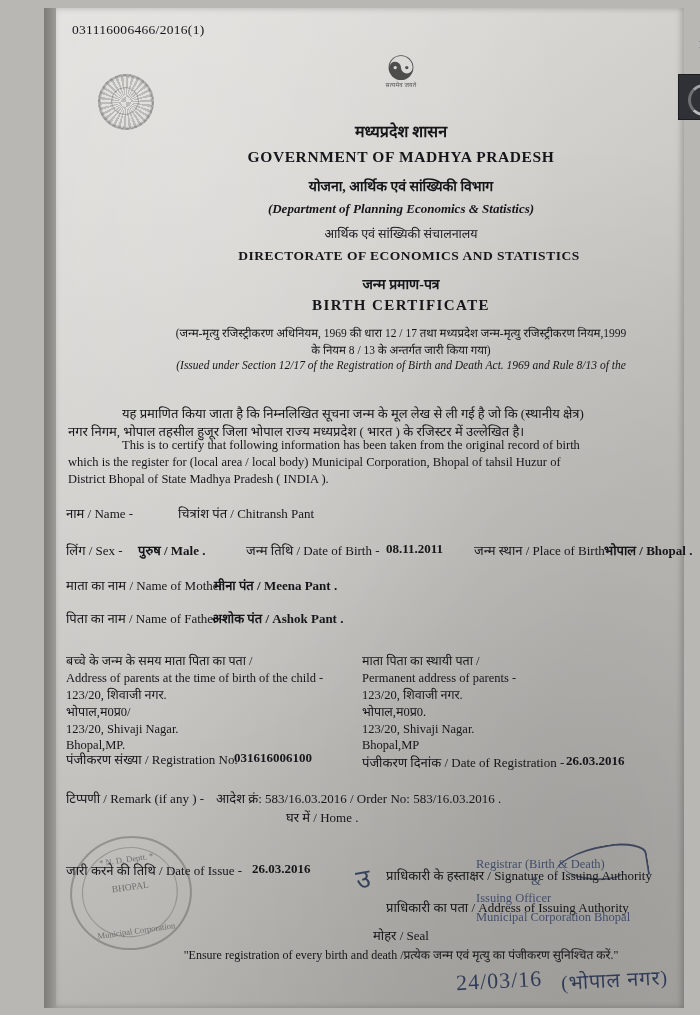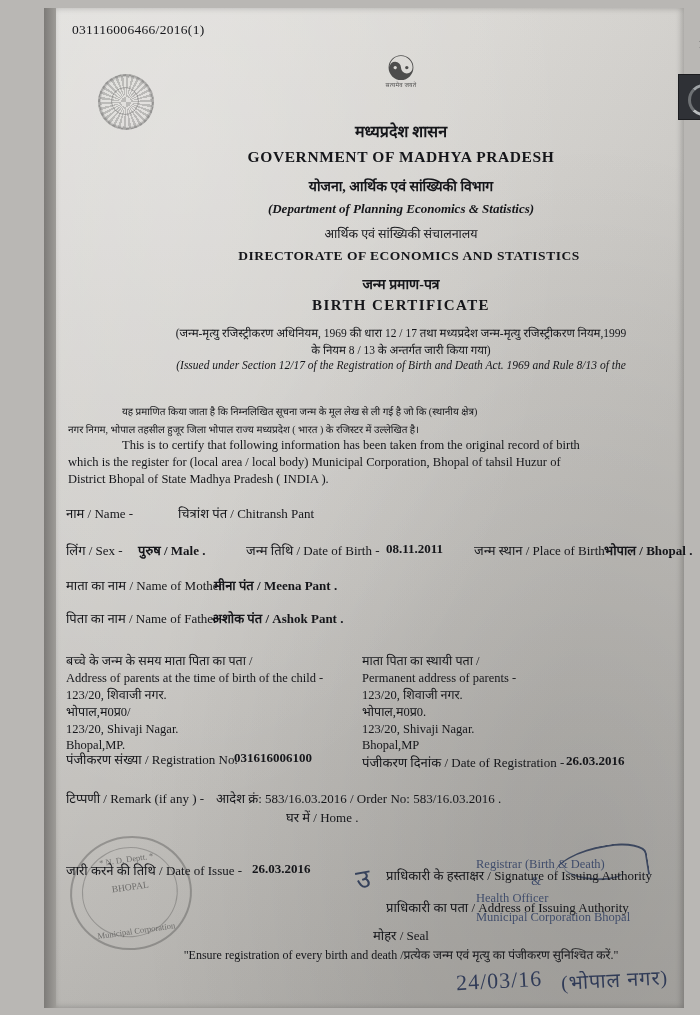--- a/index.html
+++ b/index.html
@@ -123,21 +123,21 @@
   .hi-md { font-size: 14px; font-weight: 700; }
   .en-md { font-size: 13px; font-style: italic; font-weight: 700; }
   .hi-sm { font-size: 12.5px; }
   .en-sm { font-size: 13.5px; font-weight: 700; letter-spacing: 0.5px; padding-left: 8px; }
   .title-hi { font-size: 14px; font-weight: 700; }
   .title-en { font-size: 15px; font-weight: 700; letter-spacing: 1.4px; }
 
   .act-hi { font-size: 11.5px; }
   .act-en { font-size: 11.5px; font-style: italic; }
 
-  .cert-hi { font-size: 10px; }
+  .cert-hi { font-size: 13px; }
   .cert-en { font-size: 12.5px; }
 
   .field { position: absolute; font-size: 13px; }
 
   .addr { position: absolute; font-size: 12.5px; line-height: 1.35; }
 
   .small-note { font-size: 12px; }
 
   
   .roundseal {
@@ -306,21 +306,21 @@
     <div class="sig-curve"></div>
     <div class="sig-curve2"></div>
     <div class="sig-glyph">उ</div>
 
     <div class="field" style="left:330px; top:858px;">प्राधिकारी के हस्ताक्षर / Signature of Issuing Authority</div>
     <div class="field" style="left:330px; top:890px;">प्राधिकारी का पता / Address of Issuing Authority</div>
 
     <div class="reg-over">
       <div>Registrar (Birth &amp; Death)</div>
       <div style="text-align:center; width:120px;">&amp;</div>
-      <div>Health Officer</div>
+      <div>Issuing Officer</div>
       <div style="margin-top:2px;">Municipal Corporation Bhopal</div>
     </div>
 
     <div class="ctr field" style="top:918px;">मोहर / Seal</div>
     <div class="ctr small-note" style="top:938px;">"Ensure registration of every birth and death /प्रत्येक जन्म एवं मृत्यु का पंजीकरण सुनिश्चित करें."</div>
 
     <div class="hand-date">24/03/16</div>
     <div class="hand-date" style="left:505px; top:958px; font-size:20px;">(भोपाल नगर)</div>
 
   </div>

